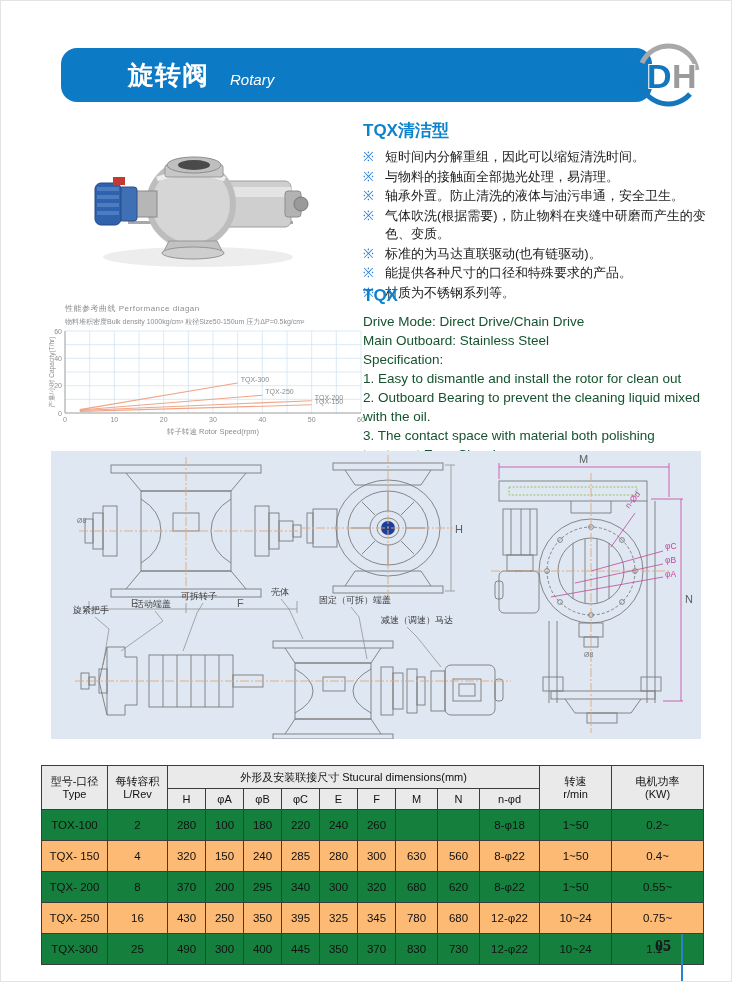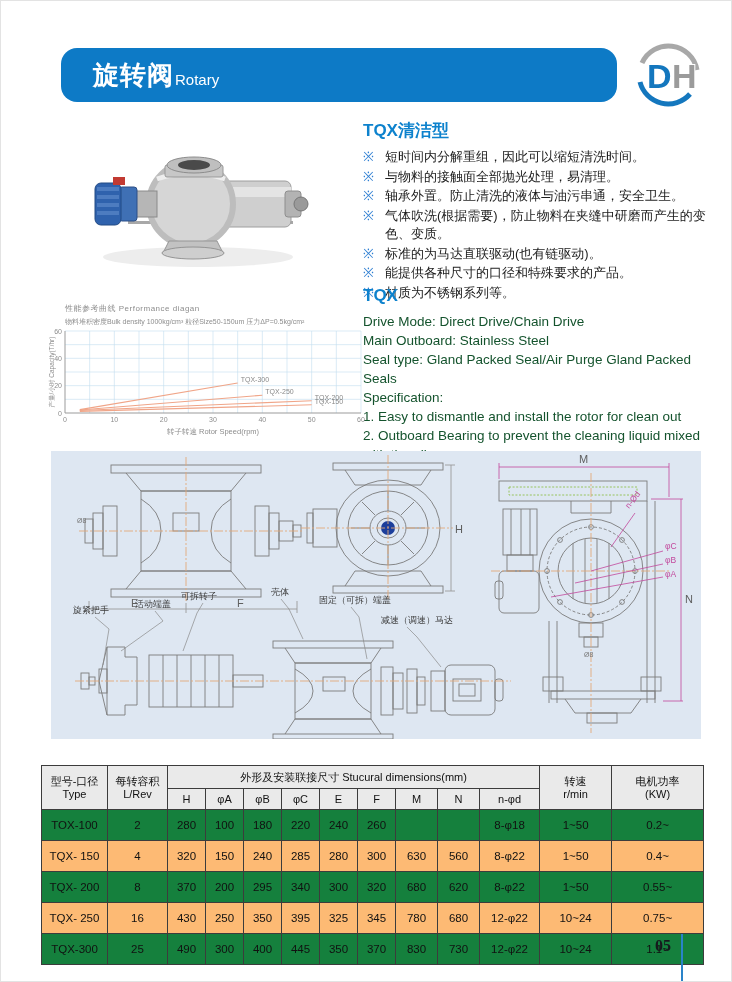--- a/index.html
+++ b/index.html
@@ -1,23 +1,23 @@
 <!DOCTYPE html>
 <html><head>
 <meta charset="utf-8">
 <style>
   html,body{margin:0;padding:0;background:#fff;}
   .page{position:relative;width:732px;height:982px;background:#ffffff;
         font-family:"Liberation Sans",sans-serif;overflow:hidden;
         border:1px solid #e3e3e3;box-sizing:border-box;}
   
   .header-bar{position:absolute;left:60px;top:47px;width:556px;height:54px;
-        background:#0d7ac6;border-radius:16px;display:flex;align-items:center;}
+        background:#0d7ac6;border-radius:16px;display:flex;align-items:center;padding-left:35px;}
   .header-title-zh{color:#fff;font-size:26px;font-weight:bold;margin-left:32px;letter-spacing:1px;}
-  .header-title-en{color:#fff;font-size:15px;margin-left:1px;margin-top:8px;}
+  .header-title-en{color:#fff;font-size:15px;margin-left:21px;margin-top:8px;font-style:italic;}
   .logo{position:absolute;left:622px;top:40px;width:92px;height:70px;}
   
   .photo{position:absolute;left:72px;top:128px;width:240px;height:148px;}
   
   .clean-section{position:absolute;left:362px;top:118px;width:352px;}
   .section-title{color:#0d82cd;font-size:17px;font-weight:bold;margin-bottom:6px;}
   .bullet-row{display:flex;font-size:13px;color:#1c1c1c;line-height:18.5px;margin-bottom:1px;}
   .bullet-marker{color:#2f7fd2;width:22px;flex:0 0 22px;font-size:13px;}
   .bullet-text{flex:1;}
   .tqx-section{position:absolute;left:362px;top:285px;width:352px;}
@@ -124,21 +124,20 @@
           <span class="bullet-text">材质为不锈钢系列等。</span>
         </div>
       </div>
   </div>
 
   <div class="tqx-section">
     <div class="section-title">TQX</div>
     <div id="spec-list">
         <div class="spec-line">Drive Mode: Direct Drive/Chain Drive</div>
         <div class="spec-line">Main Outboard: Stainless Steel</div>
-        <div class="spec-line">Seal type: Gland Packed Seal/Air Purge Gland Packed Seals</div>
         <div class="spec-line">Specification:</div>
         <div class="spec-line">1. Easy to dismantle and install the rotor for clean out</div>
         <div class="spec-line">2. Outboard Bearing to prevent the cleaning liquid mixed with the oil.</div>
         <div class="spec-line">3. The contact space with material both polishing treatment,Easy Cleaning</div>
       </div>
   </div>
 
   <div class="chart">
     <div class="chart-title">性能参考曲线 Performance diagan</div>
     <div class="chart-sub">物料堆积密度Bulk density 1000kg/cm³   粒径Size50-150um   压力ΔP=0.5kg/cm²</div>

